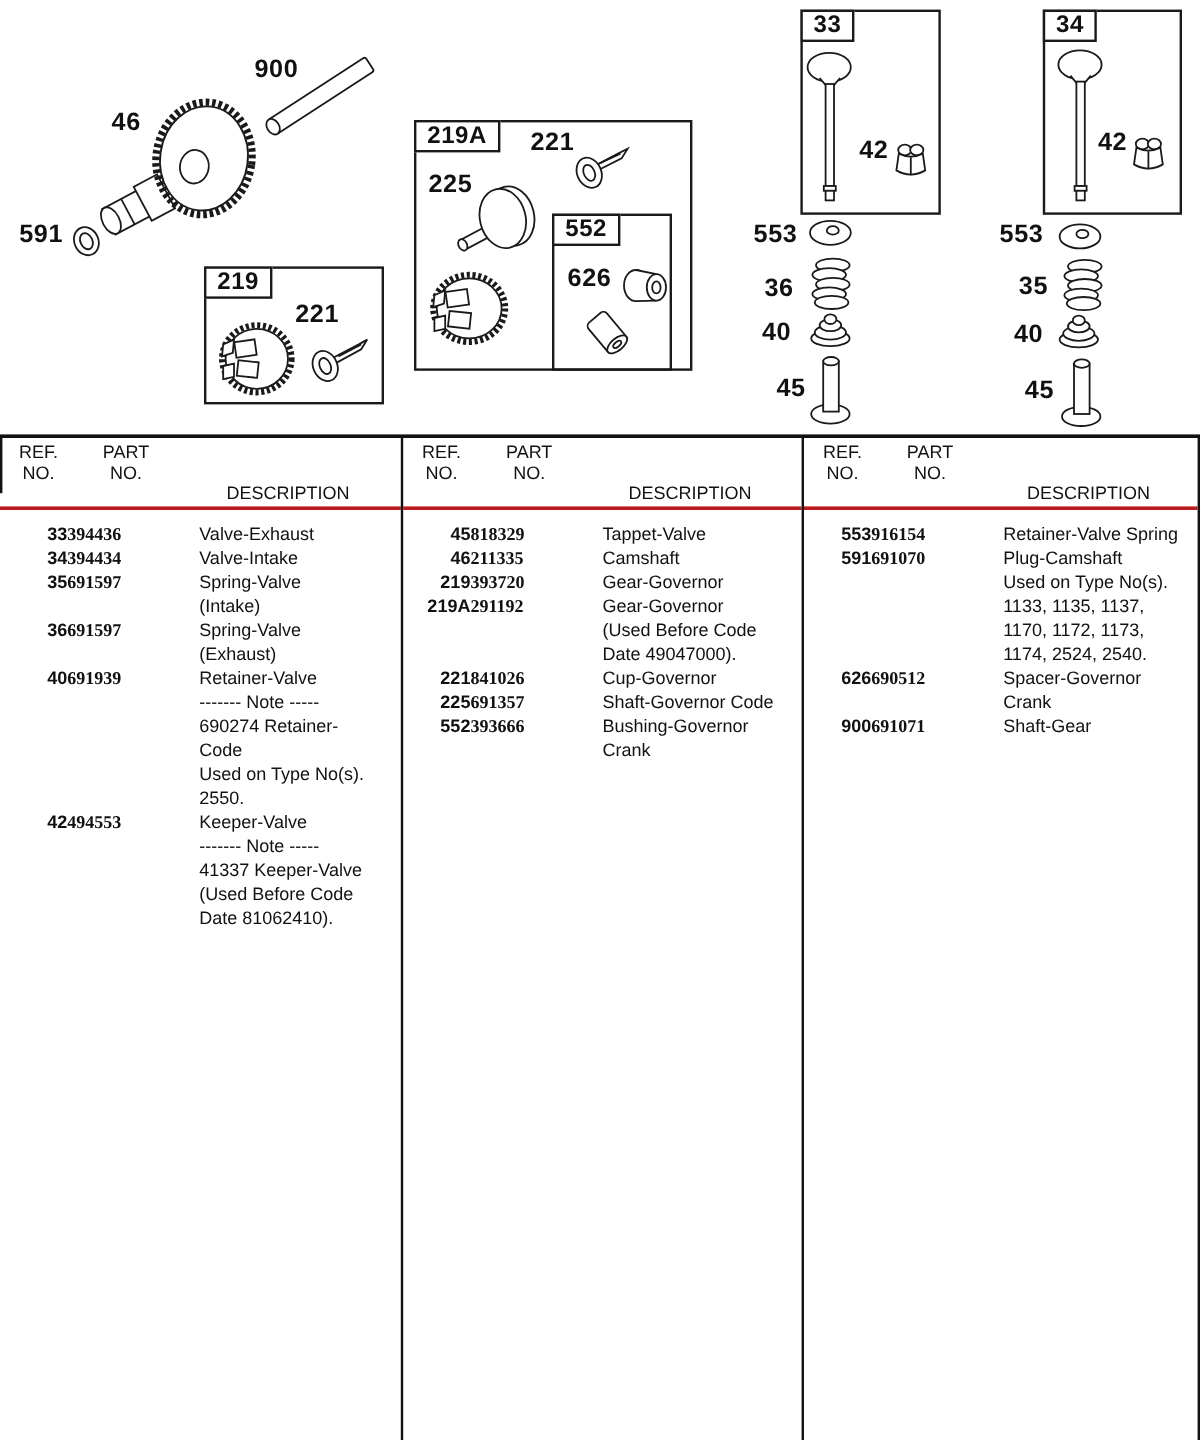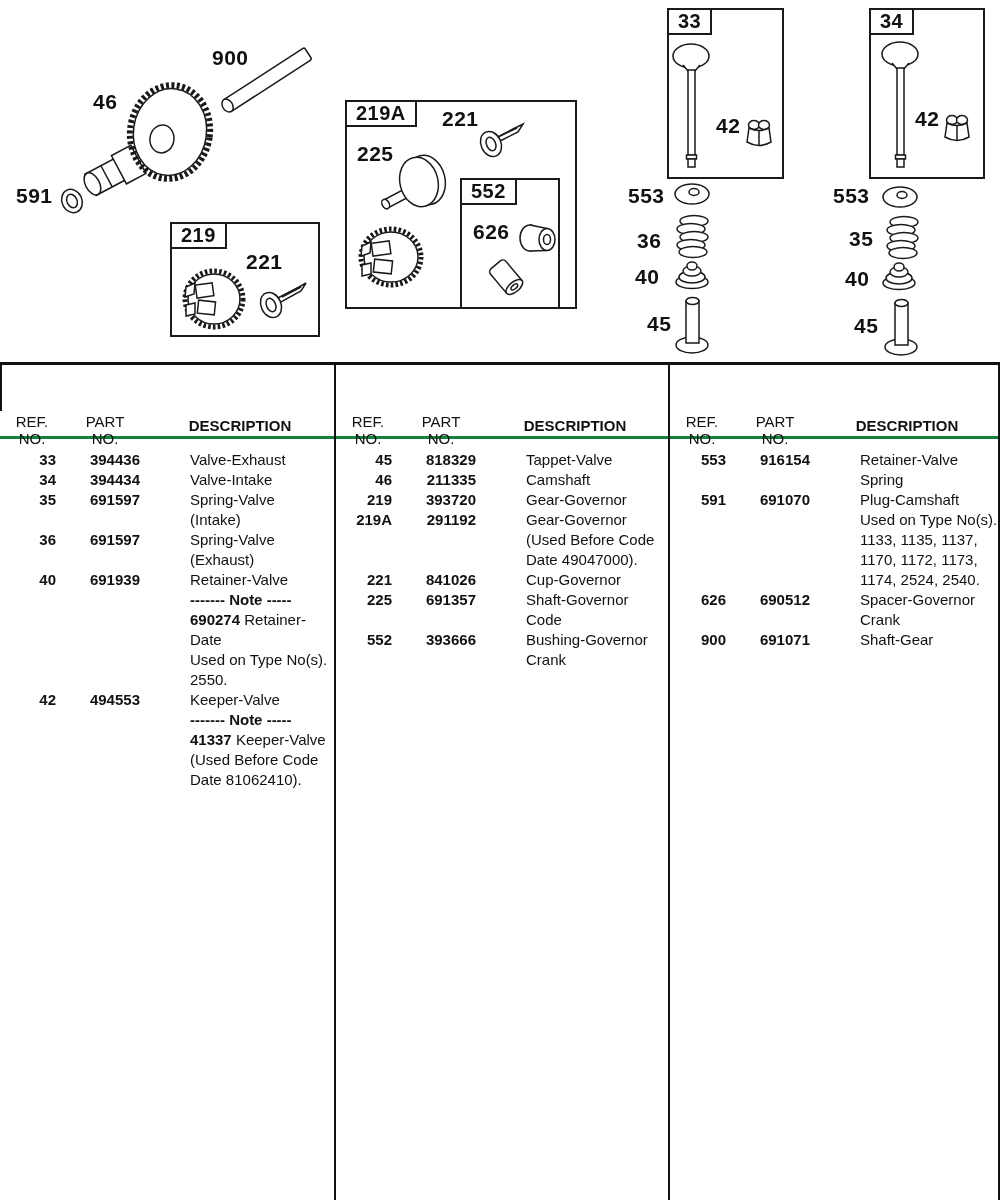--- a/index.html
+++ b/index.html
@@ -16,31 +16,31 @@
     font-weight:bold;font-size:20px;line-height:23px;padding:0 9px;letter-spacing:.5px;
   }
   .callout{position:absolute;font-weight:bold;font-size:21px;line-height:1;letter-spacing:.5px;}
   
   .ptable{position:absolute;left:0;top:362px;width:1000px;height:838px;border-top:3px solid #111;}
   .hleft{position:absolute;left:0;top:0;width:2px;height:46px;background:#111;}
   .tgroup{position:absolute;top:0;height:838px;box-sizing:border-box;}
   #tg0{left:0;width:334px;}
   #tg1{left:334px;width:334px;border-left:2px solid #111;}
   #tg2{left:668px;width:332px;border-left:2px solid #111;border-right:2px solid #111;}
-  .thead{height:30px;border-bottom:3px solid #15803d;display:flex;box-sizing:border-box;padding-top:4px;margin-top:44px;}
+  .thead{height:60px;border-bottom:3px solid #b91c1c;display:flex;box-sizing:border-box;padding-top:4px;}
   .th{font-size:15px;line-height:17px;text-align:center;}
   .th-ref{width:64px;flex:none;}
   .th-part{width:82px;flex:none;}
-  .th-desc{flex:1;align-self:flex-end;padding-bottom:2px;font-weight:bold;}
+  .th-desc{flex:1;align-self:flex-end;padding-bottom:2px;}
   .tbody{padding-top:11px;font-size:15px;line-height:20px;}
   .trow{display:flex;align-items:flex-start;}
   .c-ref{width:56px;text-align:right;font-weight:bold;flex:none;}
-  .c-part{width:84px;text-align:right;font-weight:bold;flex:none;}
-  .c-desc{flex:1;padding-left:26px;margin-left:24px;}
-  .c-desc b{font-weight:bold;}
+  .c-part{width:84px;font-weight:bold;flex:none;font-family:Liberation Serif, serif;}
+  .c-desc{flex:1;padding-left:26px;}
+  .c-desc b{font-weight:normal;}
 </style>
 </head>
 <body>
 
 <div class="figure">
   <svg width="1000" height="362" viewBox="0 0 1000 362">
     <g stroke="#1a1a1a" stroke-width="1.5" fill="none">
 
       <g transform="rotate(-33 267 80)">
         <rect x="219" y="73" width="97" height="14" rx="2" fill="#fff"></rect>
@@ -274,21 +274,21 @@
             <div class="dline"><span>(Exhaust)</span></div>
           </div>
         </div>
         <div class="trow">
           <div class="c-ref">40</div>
           <div class="c-part">691939</div>
           <div class="c-desc">
             <div class="dline"><span>Retainer-Valve</span></div>
             <div class="dline"><b>------- Note -----</b></div>
             <div class="dline"><b>690274</b><span> Retainer-</span></div>
-            <div class="dline"><span>Date</span></div>
+            <div class="dline"><span>Code</span></div>
             <div class="dline"><span>Used on Type No(s).</span></div>
             <div class="dline"><span>2550.</span></div>
           </div>
         </div>
         <div class="trow">
           <div class="c-ref">42</div>
           <div class="c-part">494553</div>
           <div class="c-desc">
             <div class="dline"><span>Keeper-Valve</span></div>
             <div class="dline"><b>------- Note -----</b></div>

